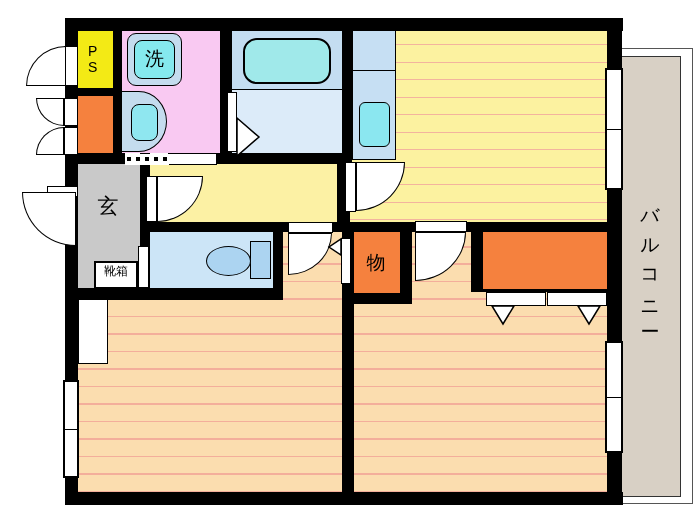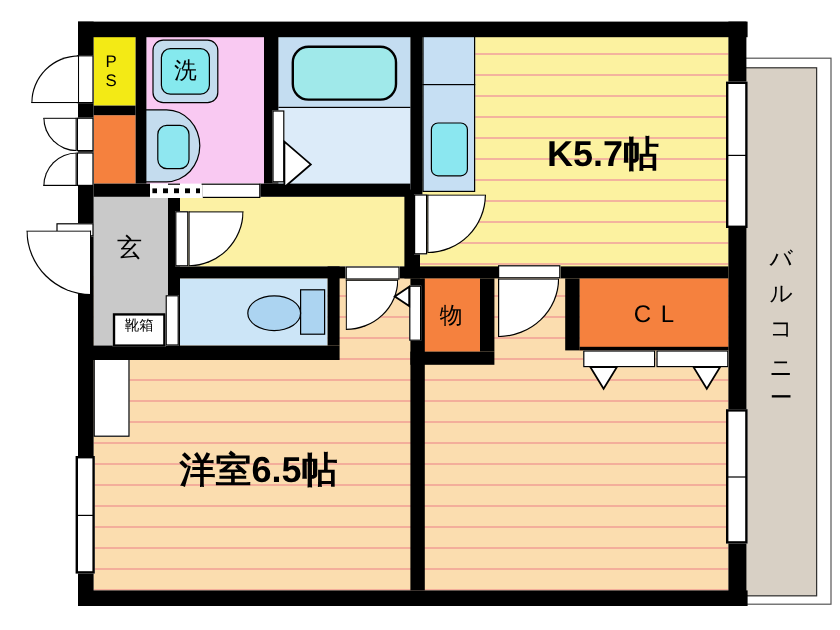--- a/index.html
+++ b/index.html
@@ -111,23 +111,20 @@
 
   <svg class="overlay" width="700" height="525" viewBox="0 0 700 525">
     <polygon points="237,118 259,137 237,156" fill="#fff" stroke="#000" stroke-width="1.5"></polygon>
     <polygon points="341,239 341,255 329,247" fill="#fff" stroke="#000" stroke-width="1.5"></polygon>
     <polygon points="492,306 514,306 503,324" fill="#fff" stroke="#000" stroke-width="1.5"></polygon>
     <polygon points="578,306 600,306 589,324" fill="#fff" stroke="#000" stroke-width="1.5"></polygon>
   </svg>
 
   <div class="lbl" style="left:80px;top:37px;width:31px;height:44px;font-size:14px;line-height:16px;font-weight:normal;white-space:normal;word-break:break-all;width:15px;left:88px;">PS</div>
   <div class="lbl" style="left:134px;top:44px;width:41px;height:30px;font-size:19px;font-weight:normal;">洗</div>
-  <div class="lbl" style="left:398px;top:110px;width:209px;height:36px;font-size:30px;">K5.7帖</div>
   <div class="lbl" style="left:633px;top:172px;width:34px;height:180px;font-size:19px;font-weight:normal;writing-mode:vertical-rl;letter-spacing:10px;">バルコニー</div>
   <div class="lbl" style="left:92px;top:192px;width:32px;height:28px;font-size:21px;font-weight:normal;">玄</div>
   <div class="abs" style="left:94px;top:261px;width:44px;height:28px;background:#fff;border:2px solid #000;display:flex;align-items:flex-start;justify-content:center;">
     <span class="lbl" style="position:static;font-size:12px;font-weight:normal;">靴箱</span>
   </div>
   <div class="lbl" style="left:352px;top:248px;width:48px;height:30px;font-size:19px;font-weight:normal;">物</div>
-  <div class="lbl" style="left:483px;top:246px;width:124px;height:32px;font-size:20px;font-weight:normal;letter-spacing:8px;text-indent:8px;">CL</div>
-  <div class="lbl" style="left:103px;top:372px;width:225px;height:40px;font-size:30px;">洋室6.5帖</div>
 
 </div>
 
 </body></html>

